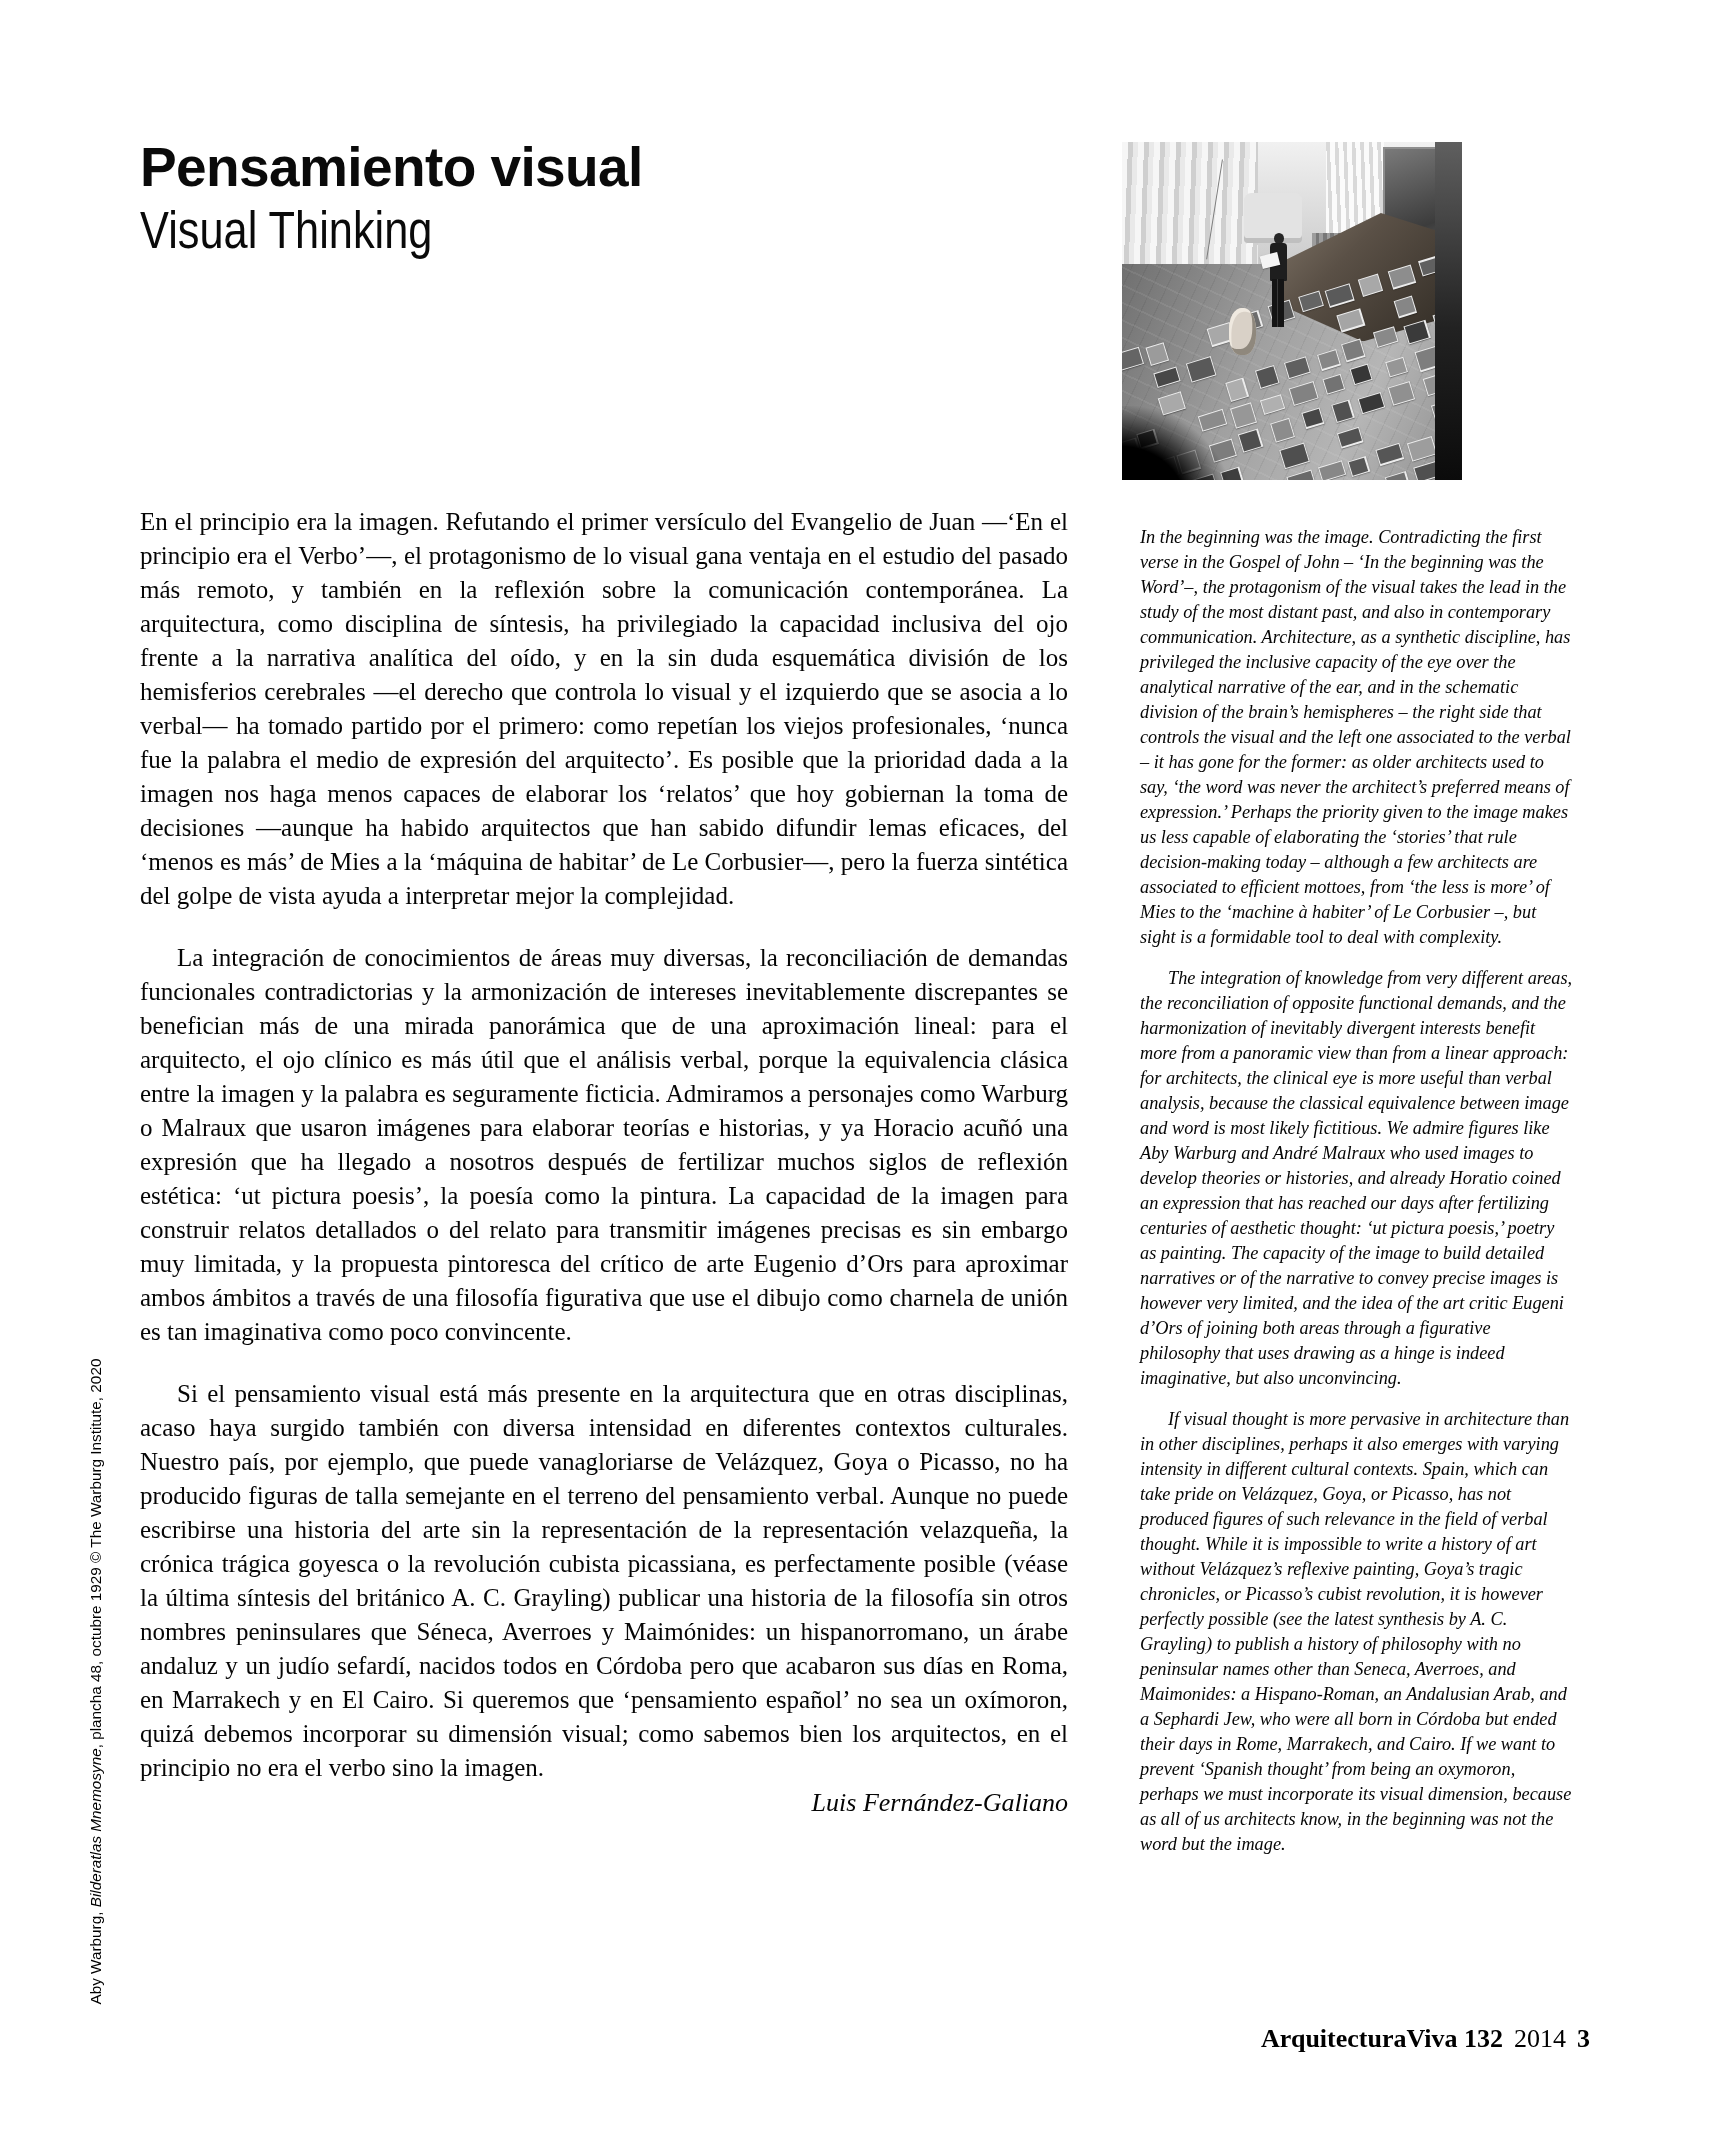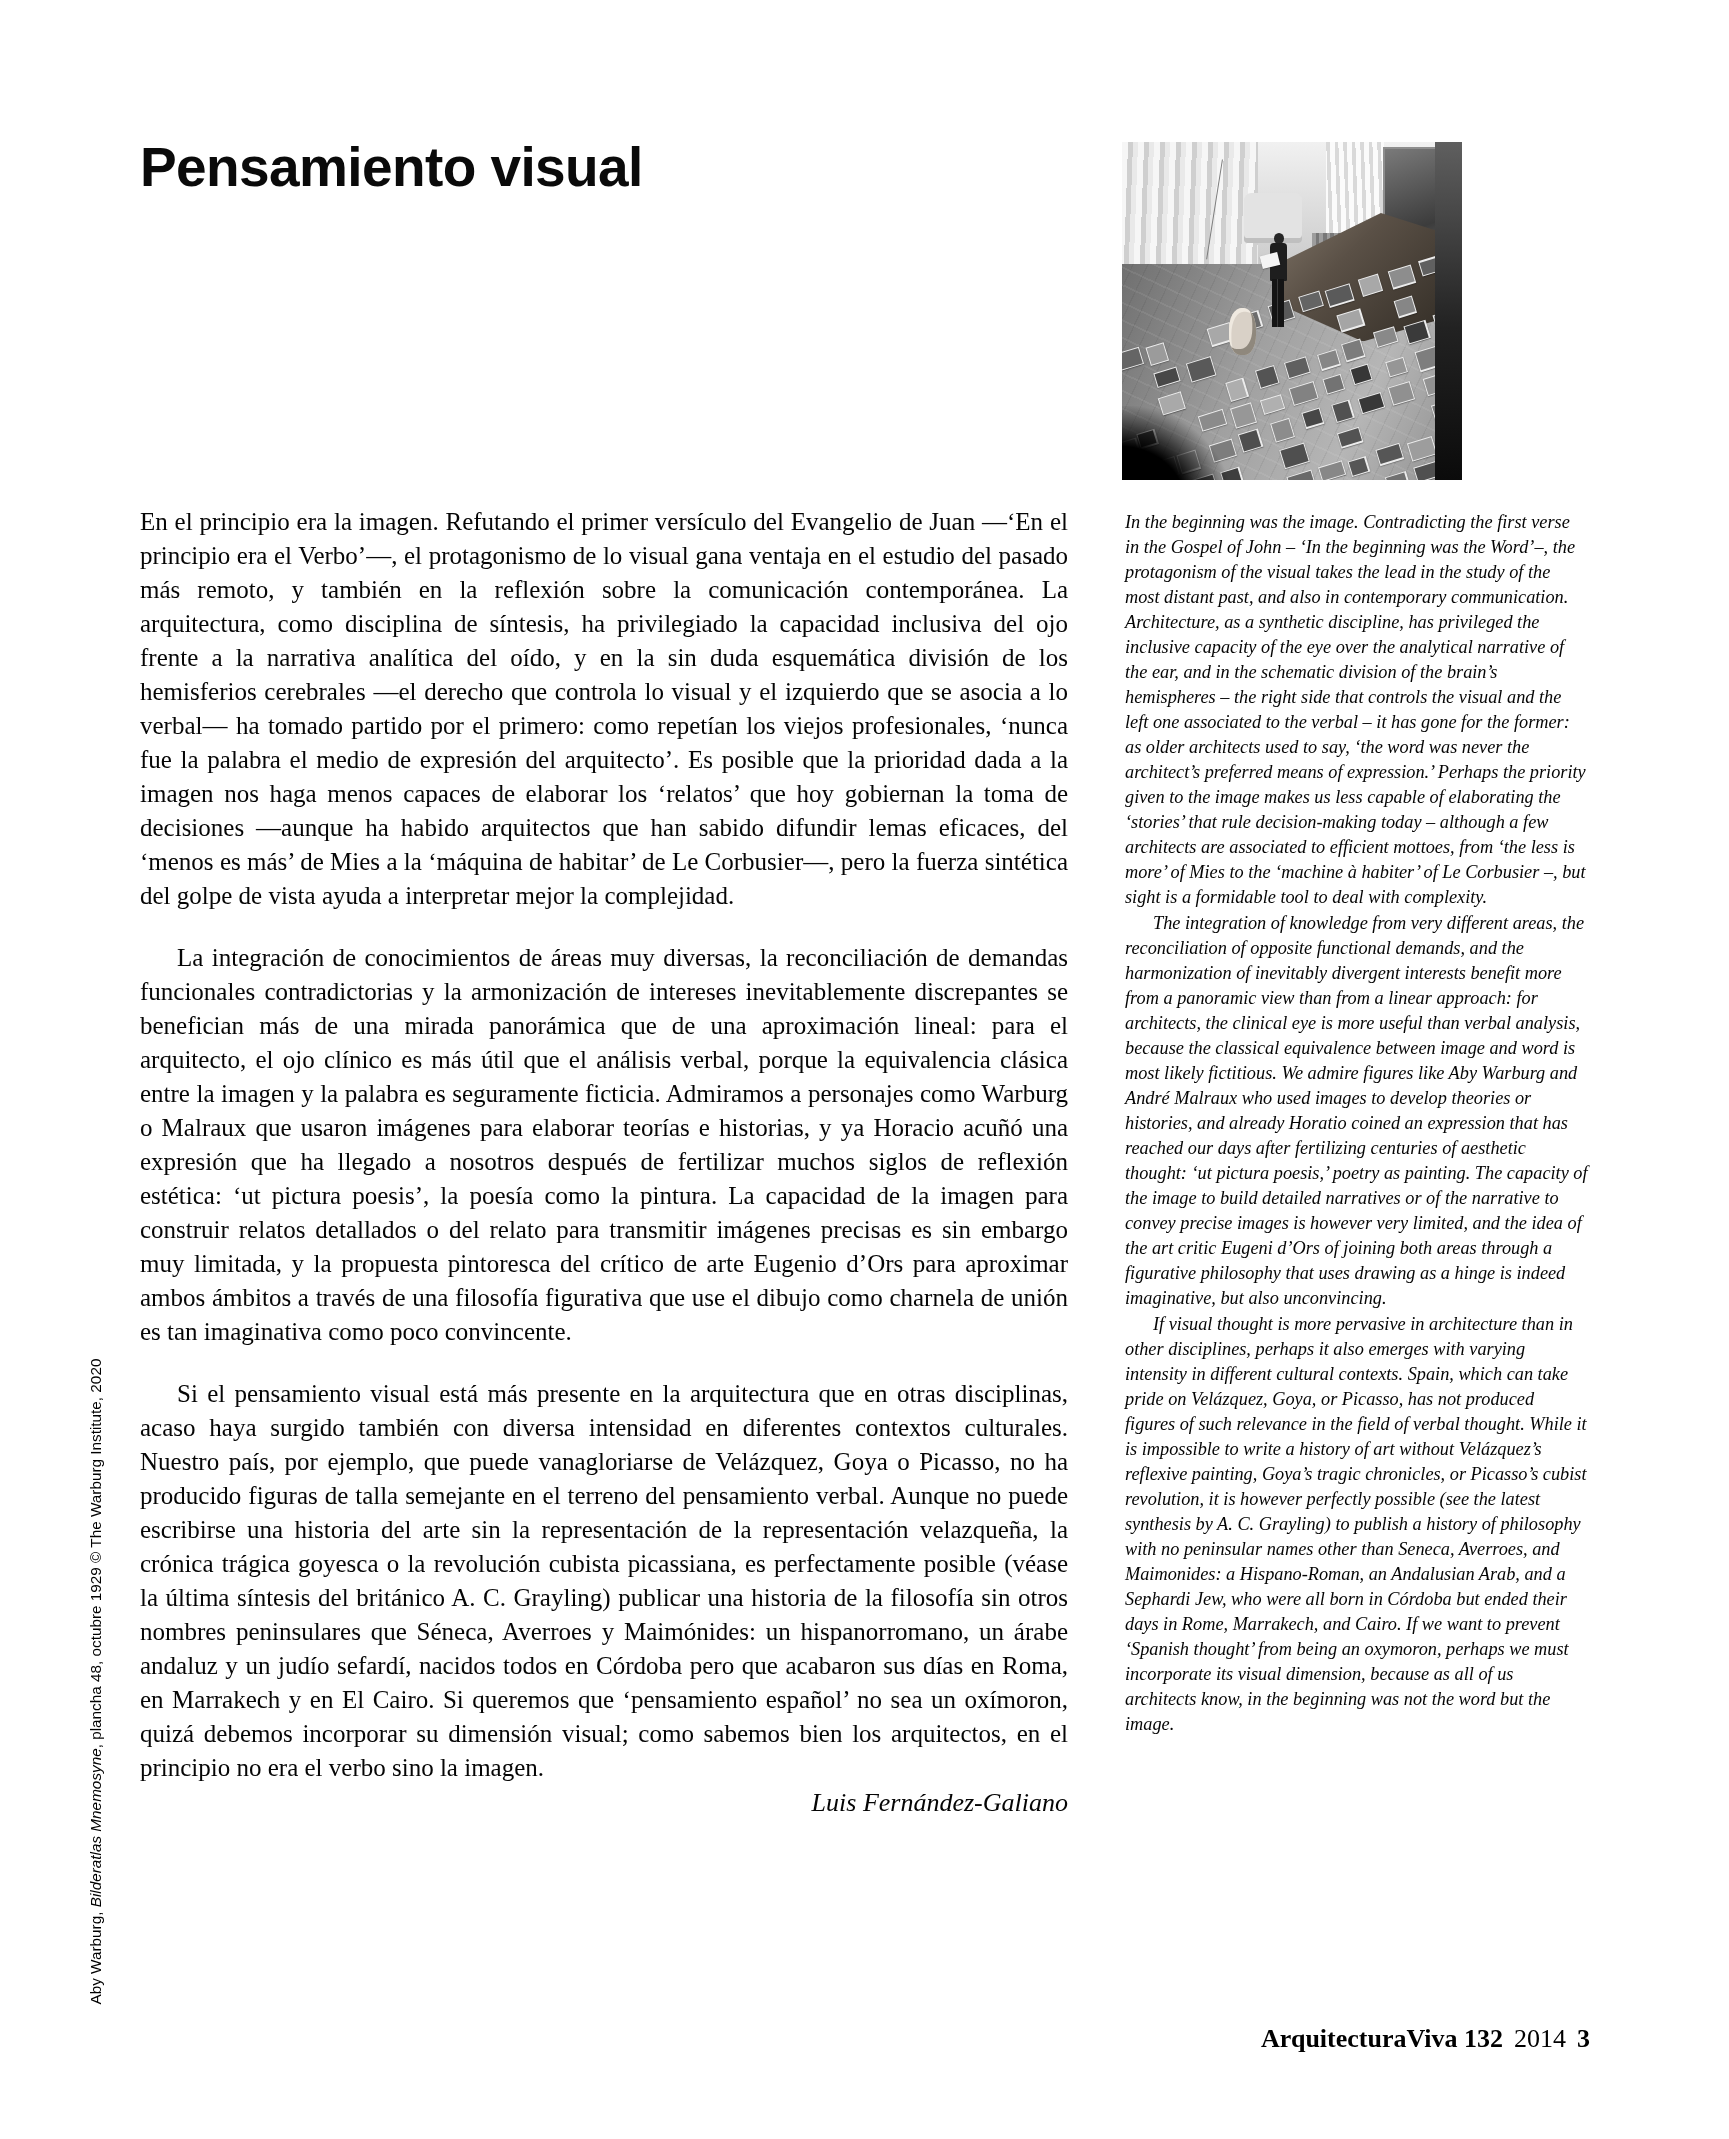--- a/index.html
+++ b/index.html
@@ -63,21 +63,21 @@
 
   
   .col-es { position:absolute; left:140px; top:505px; width:928px;
             font-size:25px; line-height:34px; text-align:justify; color:#050505; }
   .col-es p { margin:0; }
   .col-es p.indent { text-indent:37px;margin-top:28px; }
   .byline { margin-top:0; text-align:right; font-style:italic; font-size:26px; line-height:35px; }
 
   .col-en { position:absolute; left:1124px; top:509px; width:465px;
             font-style:italic; font-size:18.3px; line-height:25px; color:#050505; }
-  .col-en p { margin:1px; }
+  .col-en p { margin:16px; }
   .col-en p.indent { text-indent:28px;font-family:Liberation Serif, serif; }
 
   
   .v-caption { position:absolute; left:-210px; top:1689px; width:610px; height:21px;
                transform:rotate(-90deg); transform-origin:center;
                font-family:"Liberation Sans", sans-serif; font-size:15.3px; line-height:21px;
                white-space:nowrap; color:#000; }
   .v-caption .it { font-style:italic; }
 
   
@@ -86,20 +86,23 @@
   .footer .b { font-weight:700; }
   .footer .sp { display:inline-block; width:11px; }
 </style>
 </head>
 <body>
 
 <div class="page">
 
   <div class="header">
     <div class="title">Pensamiento visual</div>
+    <div class="subtitle">
+      <span>Visual Thinking</span>
+    </div>
   </div>
 
   <div class="photo">
     <div class="ph-wall"></div>
     <div class="ph-curtain-left"></div>
     <div class="ph-window-right"></div>
     <div class="ph-radiator"></div>
     <div class="ph-picture-wall"></div>
     <div class="ph-plant"></div>
     <div class="ph-floor"></div>

